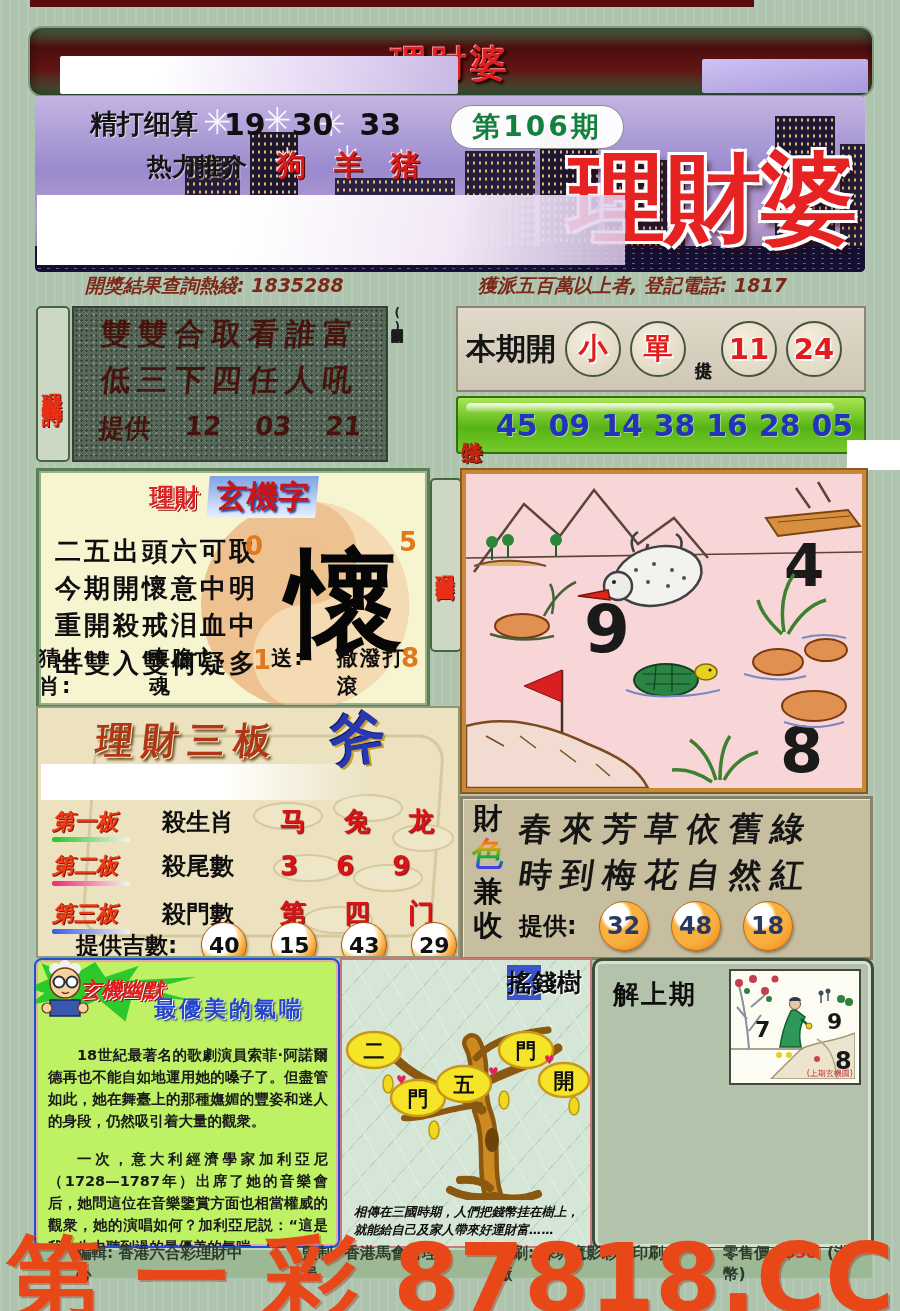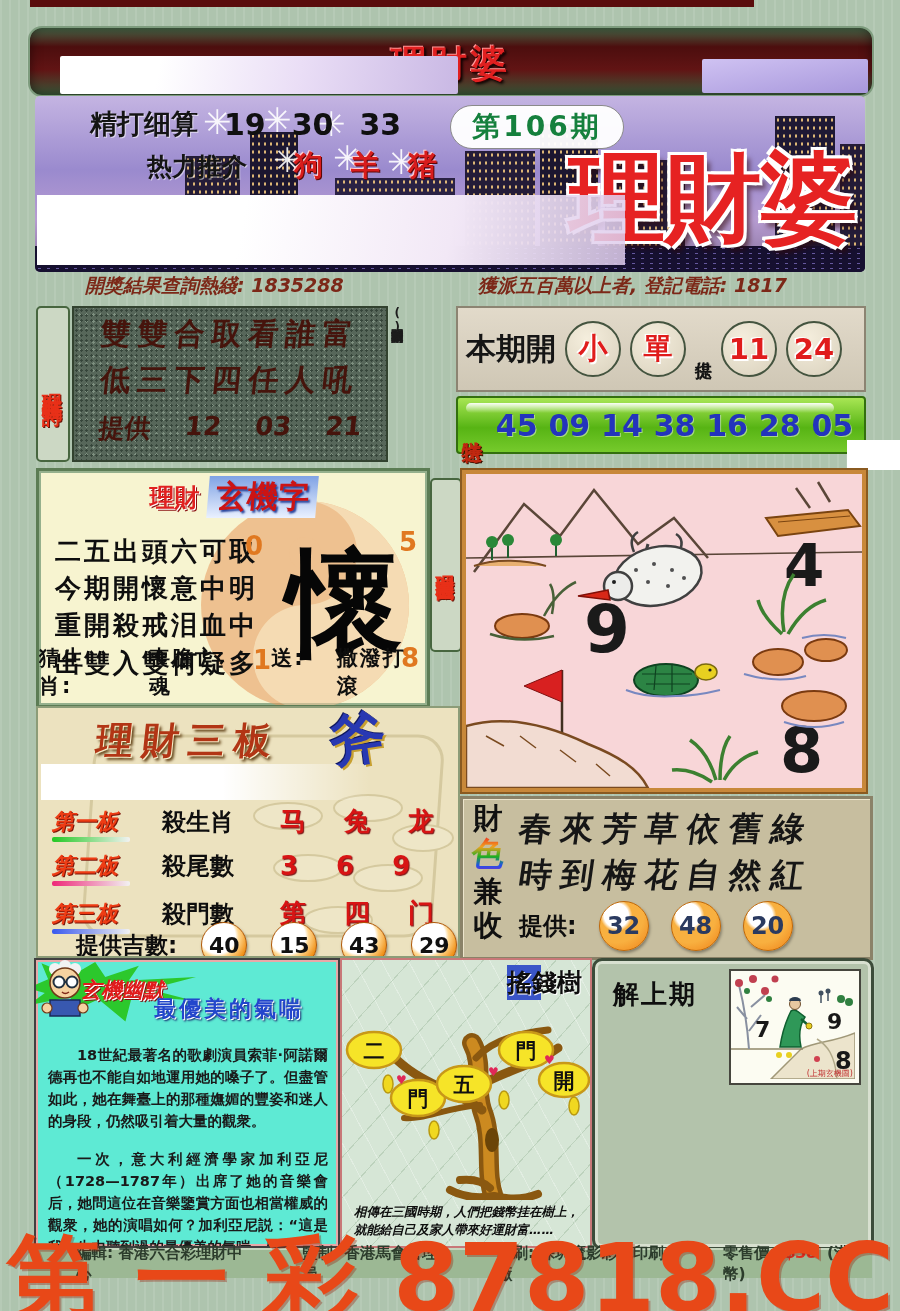--- a/index.html
+++ b/index.html
@@ -26,21 +26,21 @@
     background:linear-gradient(180deg,#c4b4e2 0%,#9a8ace 42%,#b79cd2 70%,#847098 100%);}
   .bld{position:absolute;background-color:#241c38;
     background-image:radial-gradient(rgba(255,210,130,.85) 1px,rgba(0,0,0,0) 1.5px);
     background-size:6px 8px;}
   .water{position:absolute;left:0;right:0;bottom:0;height:26px;background:#161030;
     background-image:radial-gradient(rgba(110,96,170,.9) 1px,rgba(0,0,0,0) 1.6px);background-size:9px 5px;}
   .sparkle{position:absolute;color:rgba(255,255,255,.9);font-size:34px;}
   .jingda{position:absolute;left:55px;top:10px;display:flex;align-items:center;gap:26px;z-index:4;}
   .jingda .lab{font-size:27px;font-weight:900;color:#141414;text-shadow:1px 1px 0 rgba(255,255,255,.6);}
   .jingda .nums{display:flex;gap:26px;font-size:30px;font-weight:900;color:#101010;}
-  .reli{position:absolute;left:112px;top:50px;display:flex;align-items:center;gap:47px;z-index:4;}
+  .reli{position:absolute;left:112px;top:50px;display:flex;align-items:center;gap:30px;z-index:4;}
   .reli .lab{font-size:25px;font-weight:900;color:#141414;text-shadow:1px 1px 0 rgba(255,255,255,.55);}
   .reli .animals{display:flex;gap:28px;font-size:29px;font-weight:900;color:#d81c1c;
     text-shadow:1px 1px 0 #5a0808,-1px -1px 0 #ffd0d0;}
   .issue-pill{position:absolute;left:415px;top:9px;width:172px;height:42px;border-radius:22px;
     background:rgba(255,255,255,.96);border:1px solid #8a8a8a;display:flex;align-items:center;justify-content:center;
     font-size:28px;font-weight:bold;color:#15803d;letter-spacing:3px;z-index:4;}
   .brand-big{position:absolute;right:8px;top:50px;font-size:96px;font-weight:900;color:#e62222;line-height:1.1;z-index:5;
     text-shadow:-3px -3px 0 #fff,3px -3px 0 #fff,-3px 3px 0 #fff,3px 3px 0 #fff,6px 7px 5px rgba(50,8,8,.55);}
   .blank-big{position:absolute;left:2px;top:99px;width:588px;height:70px;z-index:6;
     background:linear-gradient(100deg,#ffffff 35%,#f2e8f6 70%,rgba(222,204,236,.85) 100%);}
@@ -136,22 +136,22 @@
   .w-line{position:absolute;left:56px;font-size:33px;font-weight:900;color:#161616;letter-spacing:9px;
     transform:skewX(-8deg);white-space:nowrap;}
   .w-l1{top:8px;} .w-l2{top:54px;}
   .w-provide{position:absolute;left:56px;top:102px;display:flex;align-items:center;gap:22px;}
   .w-provide .lab{font-size:24px;font-weight:900;color:#0e0e0e;}
   .ball2{width:48px;height:48px;border-radius:50%;border:1px solid #c06808;flex:0 0 auto;
     background:radial-gradient(circle at 34% 28%,#ffffff 0 26%,#f8b040 34% 58%,#ef7f16 100%);
     display:flex;align-items:center;justify-content:center;font-size:24px;font-weight:900;color:#2a3a60;
     box-shadow:1px 2px 3px rgba(0,0,0,.35);}
   
-  .humor-panel{left:34px;top:958px;width:302px;height:286px;background:#5eead4;border:2px solid #404040;
-    border-radius:0;box-shadow:inset 0 0 0 2px #e8a8a8;overflow:hidden;}
+  .humor-panel{left:34px;top:958px;width:302px;height:286px;background:#bef264;border:2px solid #1d4ed8;
+    border-radius:8px;box-shadow:inset 0 0 0 2px #e8a8a8;overflow:hidden;}
   .star{position:absolute;left:-8px;top:2px;width:168px;height:62px;background:#2cc82c;
     clip-path:polygon(0% 42%,12% 28%,8% 2%,26% 22%,40% 0%,46% 24%,66% 6%,60% 30%,100% 24%,72% 44%,98% 62%,62% 54%,58% 96%,42% 60%,20% 88%,26% 56%,0% 70%,10% 50%);}
   .humor-badge{position:absolute;left:44px;top:16px;font-size:21px;font-weight:900;font-style:italic;color:#e01c1c;
     text-shadow:1px 1px 0 #fff,2px 2px 0 #7c1010;z-index:3;}
   .humor-title{position:absolute;left:118px;top:34px;font-size:22px;font-weight:900;color:#2346cc;
     letter-spacing:3px;text-shadow:1px 1px 0 #fff,2px 2px 2px #10206a;z-index:3;}
   .mascot{position:absolute;left:-2px;top:-4px;z-index:2;}
   .humor-text{position:absolute;left:12px;right:10px;top:68px;font-size:14.5px;line-height:1.52;
     font-weight:bold;color:#1a1a1a;text-align:justify;}
   .humor-text p{margin:16px 0 4px 0;text-indent:2em;}
@@ -410,21 +410,21 @@
     <div class="rainbow">色</div>
     <div>兼</div>
     <div>收</div>
   </div>
   <div class="w-line w-l1">春來芳草依舊綠</div>
   <div class="w-line w-l2">時到梅花自然紅</div>
   <div class="w-provide">
     <span class="lab">提供:</span>
     <span class="ball2">32</span>
     <span class="ball2">48</span>
-    <span class="ball2">20</span>
+    <span class="ball2">18</span>
   </div>
 </div>
 
 <div class="abs humor-panel">
   <div class="star"></div>
   <svg class="mascot" width="62" height="68" viewBox="0 0 62 68">
     <circle cx="21" cy="13" r="6" fill="#f2f2f2"></circle>
       <circle cx="31" cy="10" r="6" fill="#f2f2f2"></circle>
       <circle cx="41" cy="13" r="6" fill="#f2f2f2"></circle>
     <circle cx="31" cy="27" r="15" fill="#f6d2a0" stroke="#703818" stroke-width="1.5"></circle>

